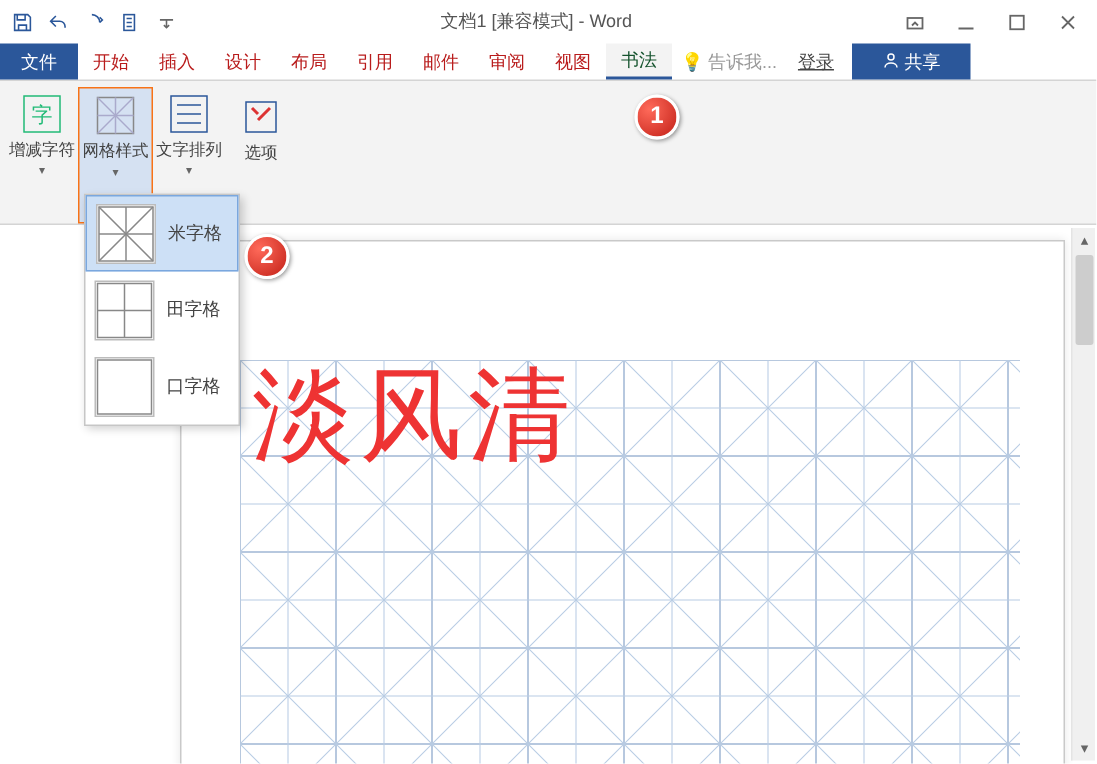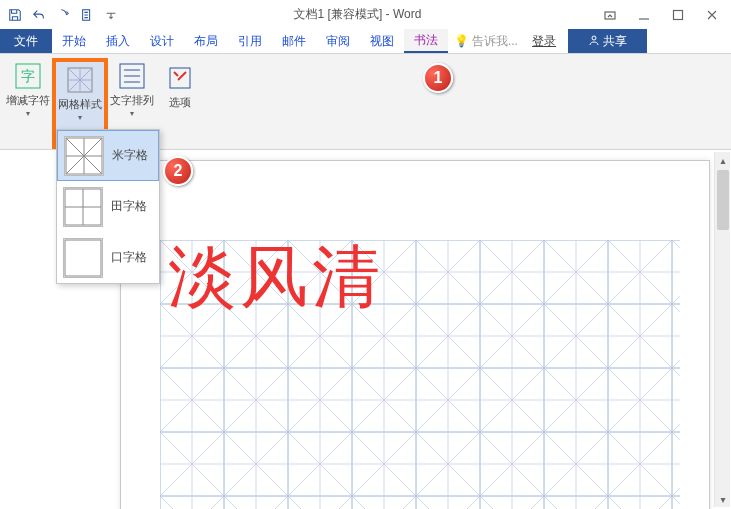--- a/index.html
+++ b/index.html
@@ -11,31 +11,31 @@
 .qat-btn { width: 22px; height: 22px; display: flex; align-items: center; justify-content: center; cursor: default; }
 .qat-btn svg { width: 14px; height: 14px; }
 .title-center { flex: 1; text-align: center; color: #555; }
 .winbtns { display: flex; align-items: center; margin-right: 2px; }
 .winbtn { width: 34px; height: 22px; display: flex; align-items: center; justify-content: center; color: #555; }
 .winbtn svg { width: 12px; height: 12px; }
 
 
 .tabrow { height: 25px; background: #fff; display: flex; align-items: stretch; font-size: 12px; padding-left: 0; border-bottom: 1px solid #d4d4d4; }
 .tab-file { background: #2b579a; color: #fff; padding: 0 14px; display: flex; align-items: center; }
-.tab { padding: 0 10px; display: flex; align-items: center; color: #1d4ed8; cursor: default; }
-.tab.active { color: #a21caf; border-bottom: 2px solid #2b579a; background: #f3f3f3; }
+.tab { padding: 0 10px; display: flex; align-items: center; color: #b91c1c; cursor: default; }
+.tab.active { color: #14532d; border-bottom: 2px solid #2b579a; background: #f3f3f3; }
 .tab-tellme { color: #999; display: flex; align-items: center; gap: 3px; padding: 0 6px; }
 .tab-login { padding: 0 8px; color: #444; display:flex; align-items:center;text-decoration:underline; }
 .tab-share { background: #2b579a; color: #fff; padding: 0 20px; display: flex; align-items: center; gap: 3px; margin-left: 4px; }
 
 
 .ribbon { height: 96px; background: #f3f3f3; border-bottom: 1px solid #d4d4d4; display: flex; padding: 4px 4px 0 4px; }
 .rgroup { display: flex; flex-direction: column; align-items: center; padding: 2px 6px; border-right: 1px solid #e3e3e3; }
 .rbtn { display: flex; flex-direction: column; align-items: center; gap: 2px; padding: 2px 2px; font-size: 11px; color: #444; cursor: default; }
-.rbtn.sel { background: #d5e1f2; border: 4px solid #f97316; }
+.rbtn.sel { background: #d5e1f2; border: 1px solid #f97316; }
 .rbtn .bigicon { width: 32px; height: 32px; display: flex; align-items: center; justify-content: center; }
 .rbtn .lbl { font-size: 11px; line-height: 1.2; text-align: center; }
 .dd-caret { font-size: 8px; color: #666; }
 
 
 .dropdown { position: absolute; left: 56px; top: 129px; width: 104px; background: #fff; border: 1px solid #c6c6c6; box-shadow: 2px 2px 6px rgba(0,0,0,0.2); z-index: 10; }
 .dd-item { display: flex; align-items: center; height: 51px; padding: 3px 6px; gap: 8px; font-size: 12px; color: #444; cursor: default; }
 .dd-item.sel { background: #cde0f6; border: 1px solid #7aa7de; }
 .dd-item .thumb { width: 40px; height: 40px; border: 1px solid #bcbcbc; background: #fff; display: flex; align-items: center; justify-content: center; }
 

